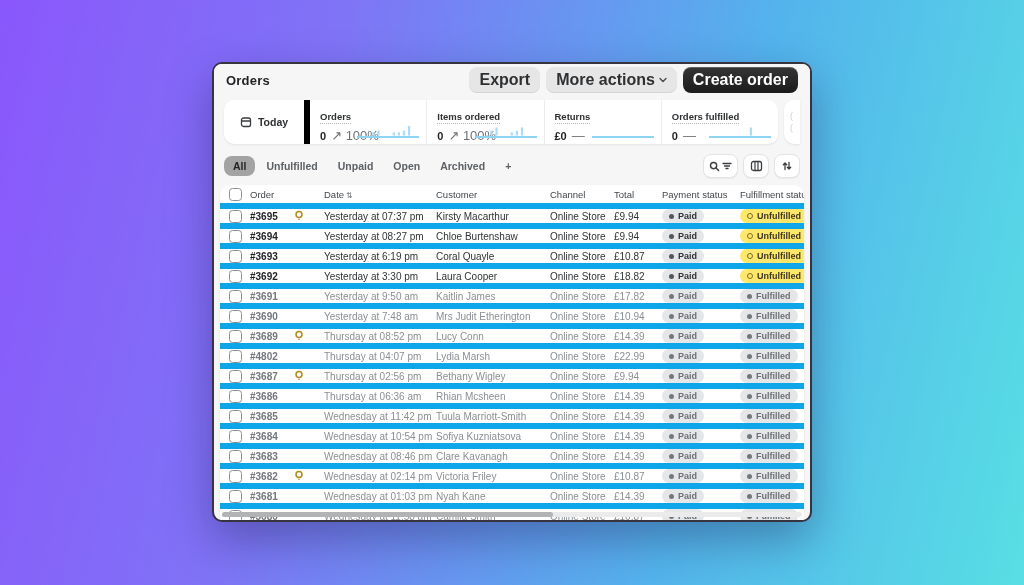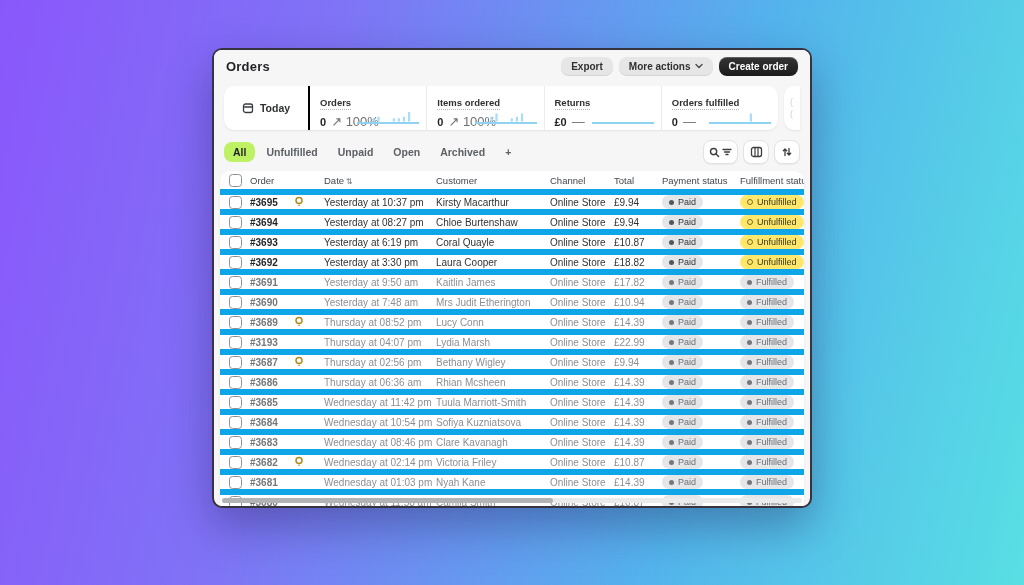--- a/index.html
+++ b/index.html
@@ -2,51 +2,51 @@
 <html><head>
 <meta charset="utf-8">
 <style>
   * { margin:0; padding:0; box-sizing:border-box; }
   html,body { width:1024px; height:585px; overflow:hidden; }
   body {
     font-family:"Liberation Sans", sans-serif;
     background:linear-gradient(103deg,#8a57fb 0%,#7f74f6 30%,#53b4ec 68%,#58dfe4 100%);
   }
   .window {
-    position:absolute; left:212px; top:48px; width:600px; height:460px;
+    position:absolute; left:212px; top:62px; width:600px; height:460px;
     background:#f6f6f6; border:2px solid #38343f; border-radius:10px;
     box-shadow:0 18px 45px rgba(25,18,70,.35); overflow:hidden;
   }
   
   .win-header { height:32px; display:flex; align-items:center; padding:0 12px; background:#f7f6f6; }
   .page-title { font-size:13px; font-weight:bold; color:#1f2124; letter-spacing:.2px; }
   .hdr-actions { margin-left:auto; display:flex; gap:6px; align-items:center; }
-  .btn { border:none; cursor:pointer; font-family:inherit; border-radius:8px; font-size:10px; font-weight:600;
+  .btn { border:none; cursor:pointer; font-family:inherit; border-radius:8px; font-size:16px; font-weight:600;
          padding:4px 10px; color:#2e3032; background:#e6e6e6; box-shadow:inset 0 -1px 0 rgba(0,0,0,.08); display:flex; align-items:center; gap:4px; }
   .btn.primary { background:linear-gradient(#353535,#1b1b1b); color:#fff; box-shadow:inset 0 1px 0 rgba(255,255,255,.22); }
   
   .stats-wrap { margin:4px 10px 0; height:44px; display:flex; gap:6px; }
   .stats-card { flex:1; background:#fff; border-radius:10px; box-shadow:0 1px 2px rgba(0,0,0,.08); display:flex; overflow:hidden; }
   .stat-today { width:86px; flex:none; display:flex; align-items:center; justify-content:center; gap:6px;
-                font-size:10.5px; font-weight:600; color:#2e3032; border-right:2px solid #000000; cursor:pointer; }
+                font-size:10.5px; font-weight:600; color:#2e3032; border-right:6px solid #000000; cursor:pointer; }
   .stat { flex:1; position:relative; padding:6px 8px 4px 10px; border-right:1px solid #ececec; cursor:pointer; }
   .stat:last-child { border-right:none; }
   .stat-label { font-size:9.5px; font-weight:600; color:#2e3032; display:inline-block;
                 border-bottom:1px dotted #b8b8b8; padding-bottom:1px; white-space:nowrap; }
   .stat-valrow { margin-top:4px; display:flex; align-items:baseline; gap:5px; }
   .stat-value { font-size:11px; font-weight:bold; color:#1f2124; }
   .stat-change { font-size:13px; color:#6d7175; white-space:nowrap; }
   .spark { position:absolute; right:7px; bottom:5px; }
   .stats-peek { flex:none; width:16px; background:#fff; border-radius:10px 0 0 10px; box-shadow:0 1px 2px rgba(0,0,0,.08);
                 display:flex; flex-direction:column; justify-content:center; gap:4px; padding-left:6px; }
   .stats-peek span { color:#d2d2d2; font-size:9px; line-height:8px; }
   
   .tabs-row { margin:9px 10px 0; height:26px; display:flex; align-items:center; gap:2px; }
   .tab { font-size:10.5px; font-weight:600; color:#5d6165; padding:4px 9px; border-radius:8px; cursor:pointer; white-space:nowrap; }
-  .tab.active { background:#bef264; color:#1f2124;text-align:center; }
+  .tab.active { background:#a3a3a3; color:#1f2124;text-align:center; }
   .tab-tools { margin-left:auto; display:flex; gap:5px; }
   .tool-btn { background:#fff; border:1px solid #e3e3e3; border-radius:8px; height:24px; min-width:26px;
               display:flex; align-items:center; justify-content:center; gap:2px; cursor:pointer;
               box-shadow:0 1px 1px rgba(0,0,0,.05); padding:0 5px; }
   
   .table-card { margin:6px 6px 0; background:#fff; border-radius:10px 10px 0 0; box-shadow:0 1px 2px rgba(0,0,0,.08); }
   .trow, .thead {
     display:grid; align-items:center;
     grid-template-columns:30px 44px 30px 112px 114px 64px 40px 86px 1fr;
     height:20px;
@@ -54,21 +54,21 @@
   .thead { height:18px; font-size:9.5px; color:#42474c; }
   .trow { border-top:6px solid #0ea5e9; font-size:10px; color:#303335; cursor:pointer; }
   .c { white-space:nowrap; overflow:hidden; }
   .c.check { display:flex; justify-content:center; }
   .checkbox { width:13px; height:13px; border:1.5px solid #8c9196; border-radius:3.5px; background:#fff; display:inline-block; cursor:pointer; }
   .order-num { font-weight:bold; color:#1f2124; }
   .c.total { text-align:left; padding-right:6px; }
   .c.payment { padding-left:8px; }
   .sort-glyph { font-size:8px; color:#6d7175; margin-left:2px; }
   .pill { display:inline-flex; align-items:center; gap:4px; background:#e5e6e8; border-radius:8px;
-          padding:1.5px 7px; font-size:9px; font-weight:400; color:#303335; line-height:11px; }
+          padding:1.5px 7px; font-size:9px; font-weight:700; color:#303335; line-height:11px; }
   .pill .dot { width:5px; height:5px; border-radius:50%; background:#53575b; flex:none; }
   .pill.attention { background:#ffe76b; color:#3d3820; }
   .pill.attention .dot { background:transparent; border:1.5px solid #7c6e1e; width:6px; height:6px; }
   .trow.muted { color:#8b8f93; }
   .trow.muted .order-num { color:#74787c; }
   .trow.muted .pill { color:#6d7175; }
   .trow.muted .pill .dot { background:#75787b; }
   .alert-ic { display:none; }
   .trow.has-alert .alert-ic { display:inline-block; }
   
@@ -223,21 +223,21 @@
     <div class="c check">
             <span class="checkbox"></span>
           </div>
     <div class="c"><span class="order-num">#3695</span></div>
     <div class="c">
       <svg class="alert-ic" width="10" height="11" viewBox="0 0 10 11">
               <circle cx="5" cy="4.6" r="3" fill="none" stroke="#b28a1a" stroke-width="1.5"></circle>
               <path d="M5 8.2 L3.9 9.8 L6.1 9.8 Z" fill="#b28a1a"></path>
             </svg>
     </div>
-    <div class="c date">Yesterday at 10:37 pm</div>
+    <div class="c date">Yesterday at 07:37 pm</div>
     <div class="c customer">Kirsty Macarthur</div>
     <div class="c channel">Online Store</div>
     <div class="c total">£9.94</div>
     <div class="c payment"><span class="pill pay">
               <span class="dot"></span>
               <span class="pay-label">Paid</span>
             </span></div>
     <div class="c"><span class="pill ful attention">
               <span class="dot"></span>
               <span class="ful-label">Unfulfilled</span>
@@ -376,21 +376,21 @@
     <div class="c"><span class="pill ful">
               <span class="dot"></span>
               <span class="ful-label">Fulfilled</span>
             </span></div>
   </div>
 
   <div class="trow muted">
     <div class="c check">
             <span class="checkbox"></span>
           </div>
-    <div class="c"><span class="order-num">#3193</span></div>
+    <div class="c"><span class="order-num">#4802</span></div>
     <div class="c">
       
     </div>
     <div class="c date">Thursday at 04:07 pm</div>
     <div class="c customer">Lydia Marsh</div>
     <div class="c channel">Online Store</div>
     <div class="c total">£22.99</div>
     <div class="c payment"><span class="pill pay">
               <span class="dot"></span>
               <span class="pay-label">Paid</span>

